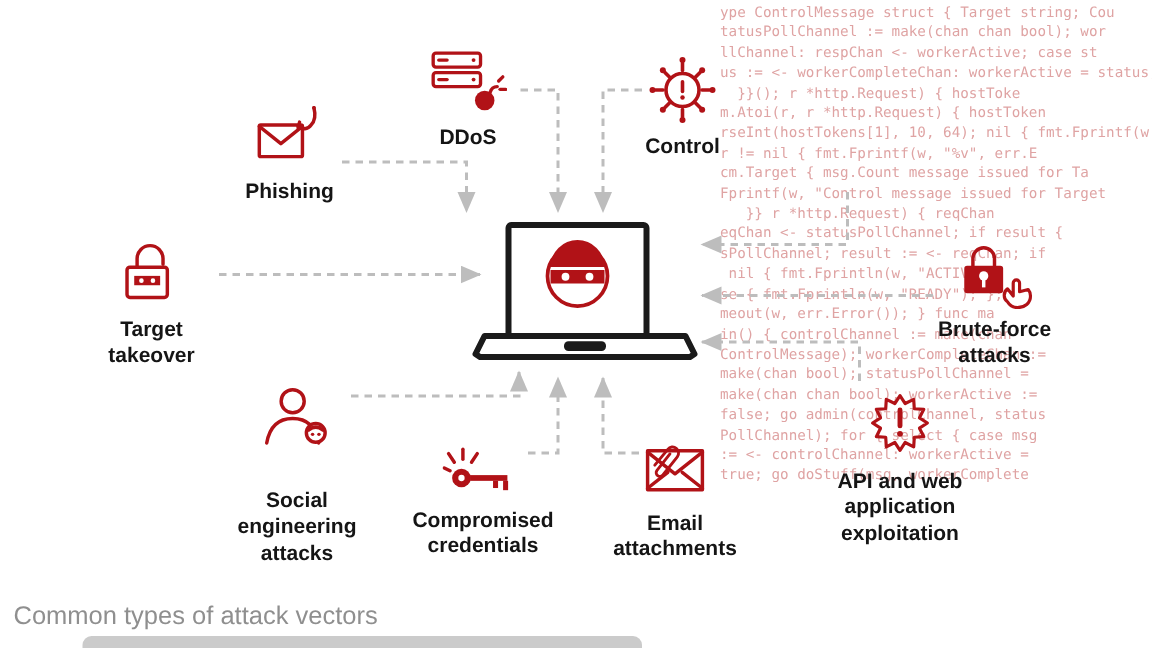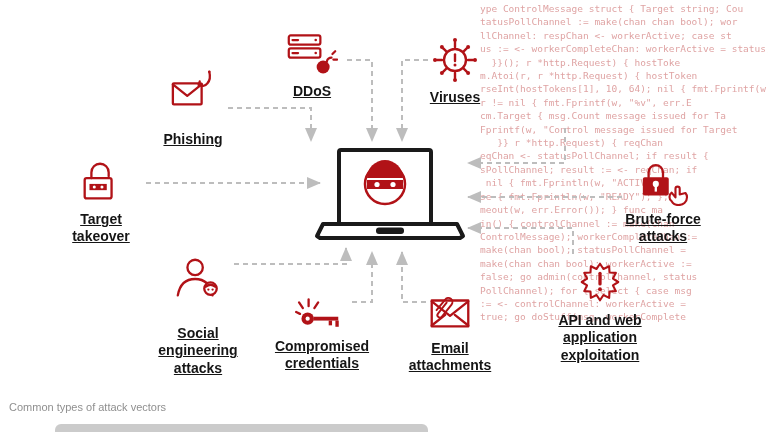--- a/index.html
+++ b/index.html
@@ -10,35 +10,35 @@
   
   .code{
     position:absolute;top:2px;left:480px;width:288px;height:410px;overflow:hidden;
     font-family:"DejaVu Sans Mono",monospace;font-size:9.5px;line-height:13.4px;
     color:#dfa3a3;white-space:pre;z-index:1;
   }
   .arrows{position:absolute;left:0;top:0;z-index:2;pointer-events:none;}
   .node{position:absolute;display:flex;flex-direction:column;align-items:center;z-index:3;}
   .node .label{
     margin-top:5px;font-size:14px;font-weight:700;color:#151515;text-align:center;
-    line-height:1.24;white-space:pre-line;text-decoration:underline;
-  }
-  #node-phishing    {left:133px;top:68px;width:120px;gap:12px;}
+    line-height:1.24;white-space:pre-line;
+  }
+  #node-phishing    {left:133px;top:68px;width:120px;}
   #node-ddos        {left:252px;top:30px;width:120px;}
   #node-viruses     {left:395px;top:32px;width:120px;}
   #node-malware     {left:515px;top:66px;width:120px;}
   #node-account     {left:41px; top:158px;width:120px;}
   #node-brute       {left:601px;top:158px;width:124px;}
   #node-social      {left:136px;top:254px;width:124px;gap:16px;}
   #node-compromised {left:256px;top:289px;width:132px;}
   #node-email       {left:390px;top:291px;width:120px;}
   #node-api         {left:536px;top:257px;width:128px;}
   .laptop{position:absolute;left:310px;top:140px;z-index:3;}
   .caption{
-    position:absolute;left:9px;top:401px;font-size:11px;color:#8f8f8f;z-index:3;
+    position:absolute;left:9px;top:401px;font-size:17px;color:#8f8f8f;z-index:3;
   }
   .bottom-bar{
     position:absolute;left:55px;top:424px;width:373px;height:8px;background:#cbcbcb;
     border-radius:6px 6px 0 0;z-index:3;
   }
   svg.icon{display:block;}
 </style>
 </head>
 <body>
 
@@ -119,21 +119,21 @@
         <circle cx="46" cy="28" r="2" fill="#B11217" stroke="none"></circle>
       <line x1="17.8" y1="19.8" x2="14.3" y2="16.3"></line>
         <circle cx="12.9" cy="14.9" r="2" fill="#B11217" stroke="none"></circle>
       <line x1="34.2" y1="19.8" x2="37.7" y2="16.3"></line>
         <circle cx="39.1" cy="14.9" r="2" fill="#B11217" stroke="none"></circle>
       <line x1="17.8" y1="36.2" x2="14.3" y2="39.7"></line>
         <circle cx="12.9" cy="41.1" r="2" fill="#B11217" stroke="none"></circle>
       <line x1="34.2" y1="36.2" x2="37.7" y2="39.7"></line>
         <circle cx="39.1" cy="41.1" r="2" fill="#B11217" stroke="none"></circle>
     </svg>
-    <div class="label">Viruses</div>
+    <div class="label">Control</div>
   </div>
 
 
   <div class="node" id="node-account">
     <svg class="icon" width="48" height="48" viewBox="0 0 50 50" fill="none" stroke="#B11217" stroke-width="2.4" stroke-linecap="round" stroke-linejoin="round">
       <path d="M15,21 v-6 a9,9 0 0 1 18,0 v4"></path>
       <rect x="8" y="21" width="28" height="21" rx="2"></rect>
       <rect x="13" y="27" width="18" height="6.5" fill="#B11217" stroke="none"></rect>
       <circle cx="18" cy="30.3" r="1.6" fill="#ffffff" stroke="none"></circle>
       <circle cx="26" cy="30.3" r="1.6" fill="#ffffff" stroke="none"></circle>

